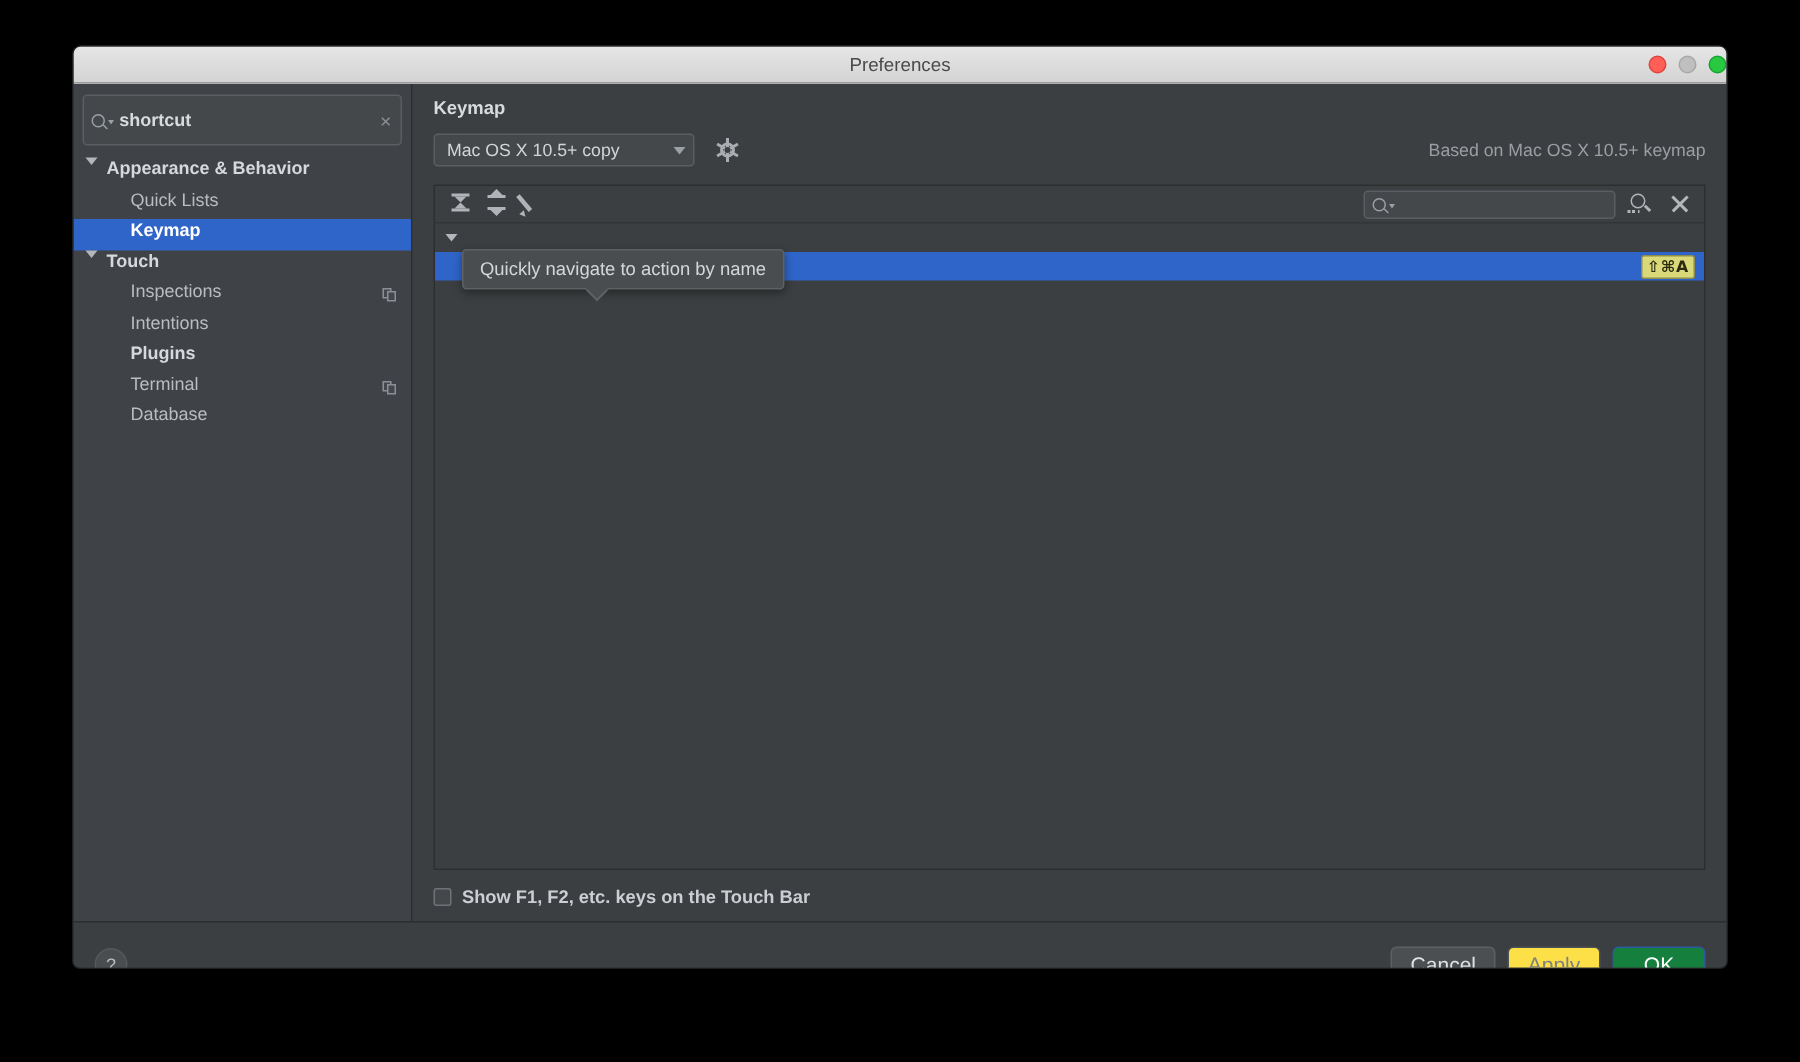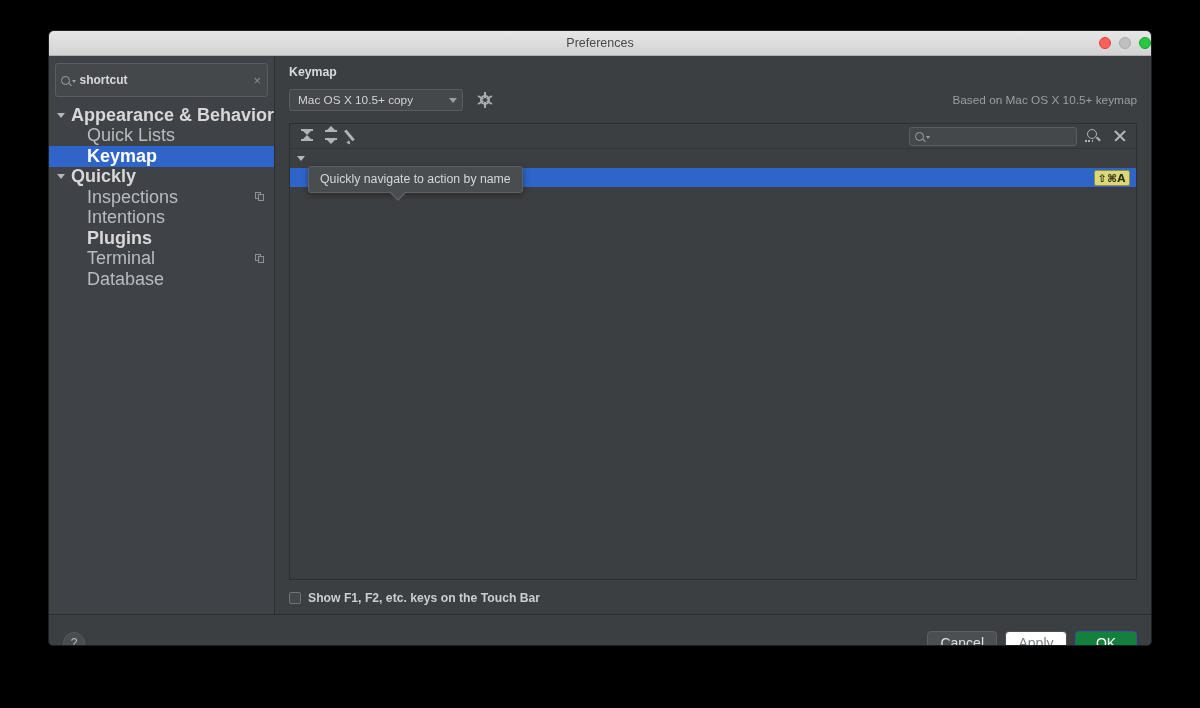--- a/index.html
+++ b/index.html
@@ -77,22 +77,22 @@
     flex: 1; font-size: 12px; color: #d9dade; font-weight: bold;
     margin-left: 4px; line-height: 19px; white-space: nowrap; overflow: hidden;
   }
   #search-clear {
     color: #8b9096; font-size: 13px; margin-right: 6px; line-height: 1;
   }
 
   #tree { flex: 1; padding-top: 2px; overflow: hidden; }
   .tnode {
     position: relative;
-    height: 20.5px; display: flex; align-items: center;
-    font-size: 18px; color: #b9bcc0; white-space: nowrap;
+    height: 20.5px; display: flex; align-items: flex-start;
+    font-size: 12px; color: #b9bcc0; white-space: nowrap;
   }
   .tnode.bold { color: #d6d8db; font-weight: bold; }
   .tnode.sel { background: #2f65c9; color: #ffffff; font-weight: bold; }
   .arrow {
     width: 0; height: 0;
     border-left: 4.5px solid transparent; border-right: 4.5px solid transparent;
     border-top: 5px solid #b3b6ba;
     margin-left: 8px; margin-right: 6px; flex: 0 0 auto;
   }
   .copybadge {
@@ -303,21 +303,21 @@
   }
   #footer-buttons { margin-left: auto; display: flex; gap: 8px; }
   .btn {
     min-width: 62px; height: 23px;
     border-radius: 4px;
     font-size: 14px;
     display: flex; align-items: center; justify-content: center;
     padding: 0 12px;
   }
   .btn.normal { background: #4c4f52; border: 1px solid #5c6063; color: #dfe1e4; }
-  .btn.disabled { background: #ffffff; border: 1px solid #4e5154; color: #7d8084; }
+  .btn.disabled { background: #fde047; border: 1px solid #4e5154; color: #7d8084; }
   .btn.primary { background: #15803d; border: 1px solid #2d5a9e; color: #ffffff; }
 </style>
 </head>
 <body>
 
 <div id="window">
 
   <div id="titlebar">
     <div class="traffic">
       <span class="dot red"></span>
@@ -346,21 +346,21 @@
           <div class="tnode">
             <span style="display: inline-block; width: 38px;"></span>
             <span>Quick Lists</span>
           </div>
           <div class="tnode bold sel">
             <span style="display: inline-block; width: 38px;"></span>
             <span>Keymap</span>
           </div>
           <div class="tnode bold">
             <span class="arrow"></span>
-            <span>Quickly</span>
+            <span>Touch</span>
           </div>
           <div class="tnode">
             <span style="display: inline-block; width: 38px;"></span>
             <span>Inspections</span>
             <span class="copybadge">
               <i class="b1"></i>
               <i class="b2"></i>
             </span>
           </div>
           <div class="tnode">

